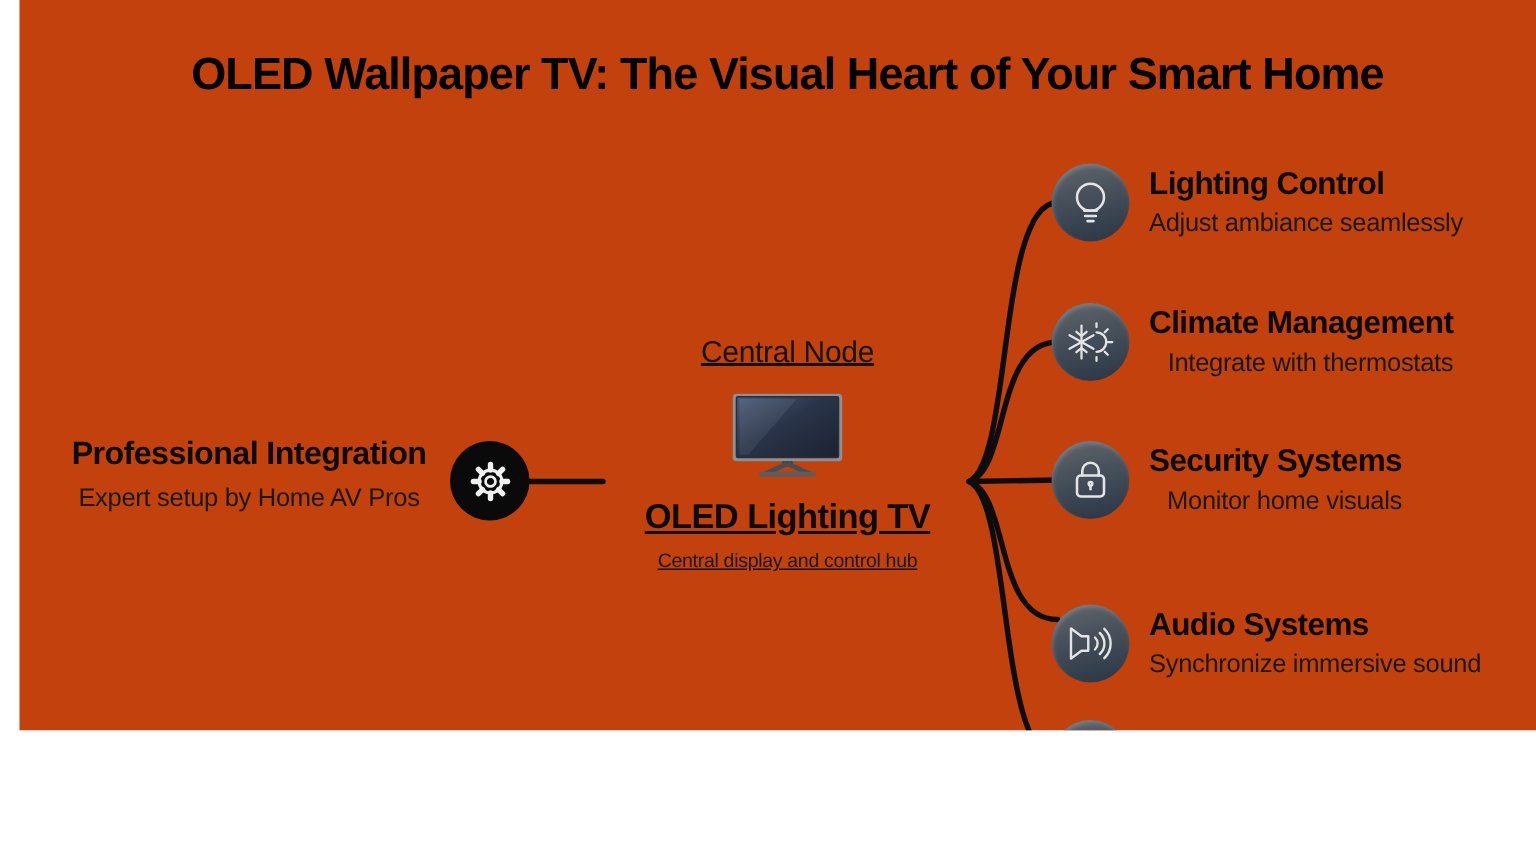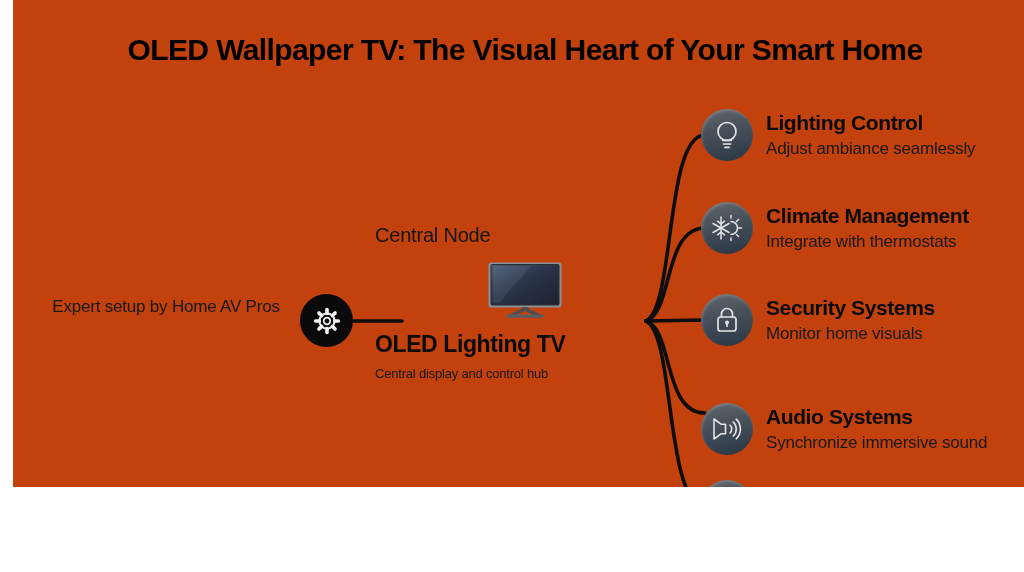--- a/index.html
+++ b/index.html
@@ -8,21 +8,21 @@
     font-family:"Liberation Sans", sans-serif;color:#111;margin-left:13px;
   }
   
   .main-title{
     position:absolute;top:33px;left:0;width:1024px;text-align:center;
     font-size:30px;font-weight:bold;color:#000;letter-spacing:-0.6px;white-space:nowrap;
   }
   
   #connectors{position:absolute;left:0;top:0;z-index:1;}
   
-  .center-group{position:absolute;left:362px;top:224px;width:300px;z-index:2;}
+  .center-group{position:absolute;left:362px;top:224px;width:300px;text-align:center;z-index:2;text-decoration:underline;}
   .center-label{font-size:20px;line-height:22px;color:#161616;letter-spacing:-0.2px;}
   .tv-wrap{margin:15px auto 0 auto;width:76px;height:58px;}
   .center-title{margin-top:12px;font-size:23px;font-weight:bold;letter-spacing:-0.4px;color:#0b0b0b;}
   .center-subtitle{margin-top:8px;font-size:13px;color:#191919;letter-spacing:-0.2px;}
   
   .left-text{position:absolute;left:28px;top:290px;width:250px;text-align:center;z-index:2;}
   .left-title{font-size:21.5px;font-weight:bold;letter-spacing:-0.4px;color:#0b0b0b;}
   .left-subtitle{margin-top:7px;font-size:17px;color:#191919;letter-spacing:-0.2px;}
   .hub-circle{
     position:absolute;left:287px;top:294px;width:53px;height:53px;border-radius:50%;
@@ -30,21 +30,21 @@
   }
   
   .branch-row{position:absolute;left:688px;height:52px;display:flex;align-items:center;gap:13px;z-index:2;}
   .node-circle{
     width:52px;height:52px;border-radius:50%;flex:0 0 auto;
     background:linear-gradient(168deg,#5d6369 6%,#49525c 38%,#2c3847 95%);
     display:flex;align-items:center;justify-content:center;
     box-shadow:inset 1px 2px 3px rgba(255,255,255,0.18);
   }
   .branch-text .branch-title{font-size:21px;font-weight:bold;letter-spacing:-0.4px;color:#0b0b0b;line-height:1.1;white-space:nowrap;}
-  .branch-text .branch-subtitle{margin-top:6px;font-size:17px;color:#191919;letter-spacing:-0.2px;line-height:1.1;white-space:nowrap;}
+  .branch-text .branch-subtitle{margin-top:6px;font-size:17px;color:#191919;letter-spacing:-0.2px;line-height:1.1;white-space:nowrap;text-align:right;}
   svg{display:block;}
 </style>
 </head>
 <body>
 
 <div id="canvas">
 
   <svg id="connectors" width="1024" height="572" viewBox="0 0 1024 572">
     <g fill="none" stroke="#0d0d0d" stroke-width="3.6" stroke-linecap="round">
       <path d="M338,321 L389,321"></path>
@@ -75,20 +75,21 @@
         <rect x="34.5" y="46.5" width="7" height="3.5" fill="#3a3e44"></rect>
         <path d="M38,48 L23,55 M38,48 L53,55" stroke="#4a4e54" stroke-width="3.2" fill="none"></path>
         <rect x="19" y="53.5" width="38" height="3.2" rx="1.6" fill="#5a5e63"></rect>
       </svg>
     </div>
     <div class="center-title">OLED Lighting TV</div>
     <div class="center-subtitle">Central display and control hub</div>
   </div>
 
   <div class="left-text">
+    <div class="left-title">Professional Integration</div>
     <div class="left-subtitle">Expert setup by Home AV Pros</div>
   </div>
   <div class="hub-circle">
     <span>
       <svg width="40" height="40" viewBox="-20 -20 40 40">
         <g stroke="#f0f0f0" fill="none" stroke-linecap="round">
           <circle r="7.6" stroke-width="2.1"></circle>
           <circle r="3.3" stroke-width="1.8"></circle>
           <g stroke-width="3.6">
             <path d="M7.6,0 L11.4,0"></path>

